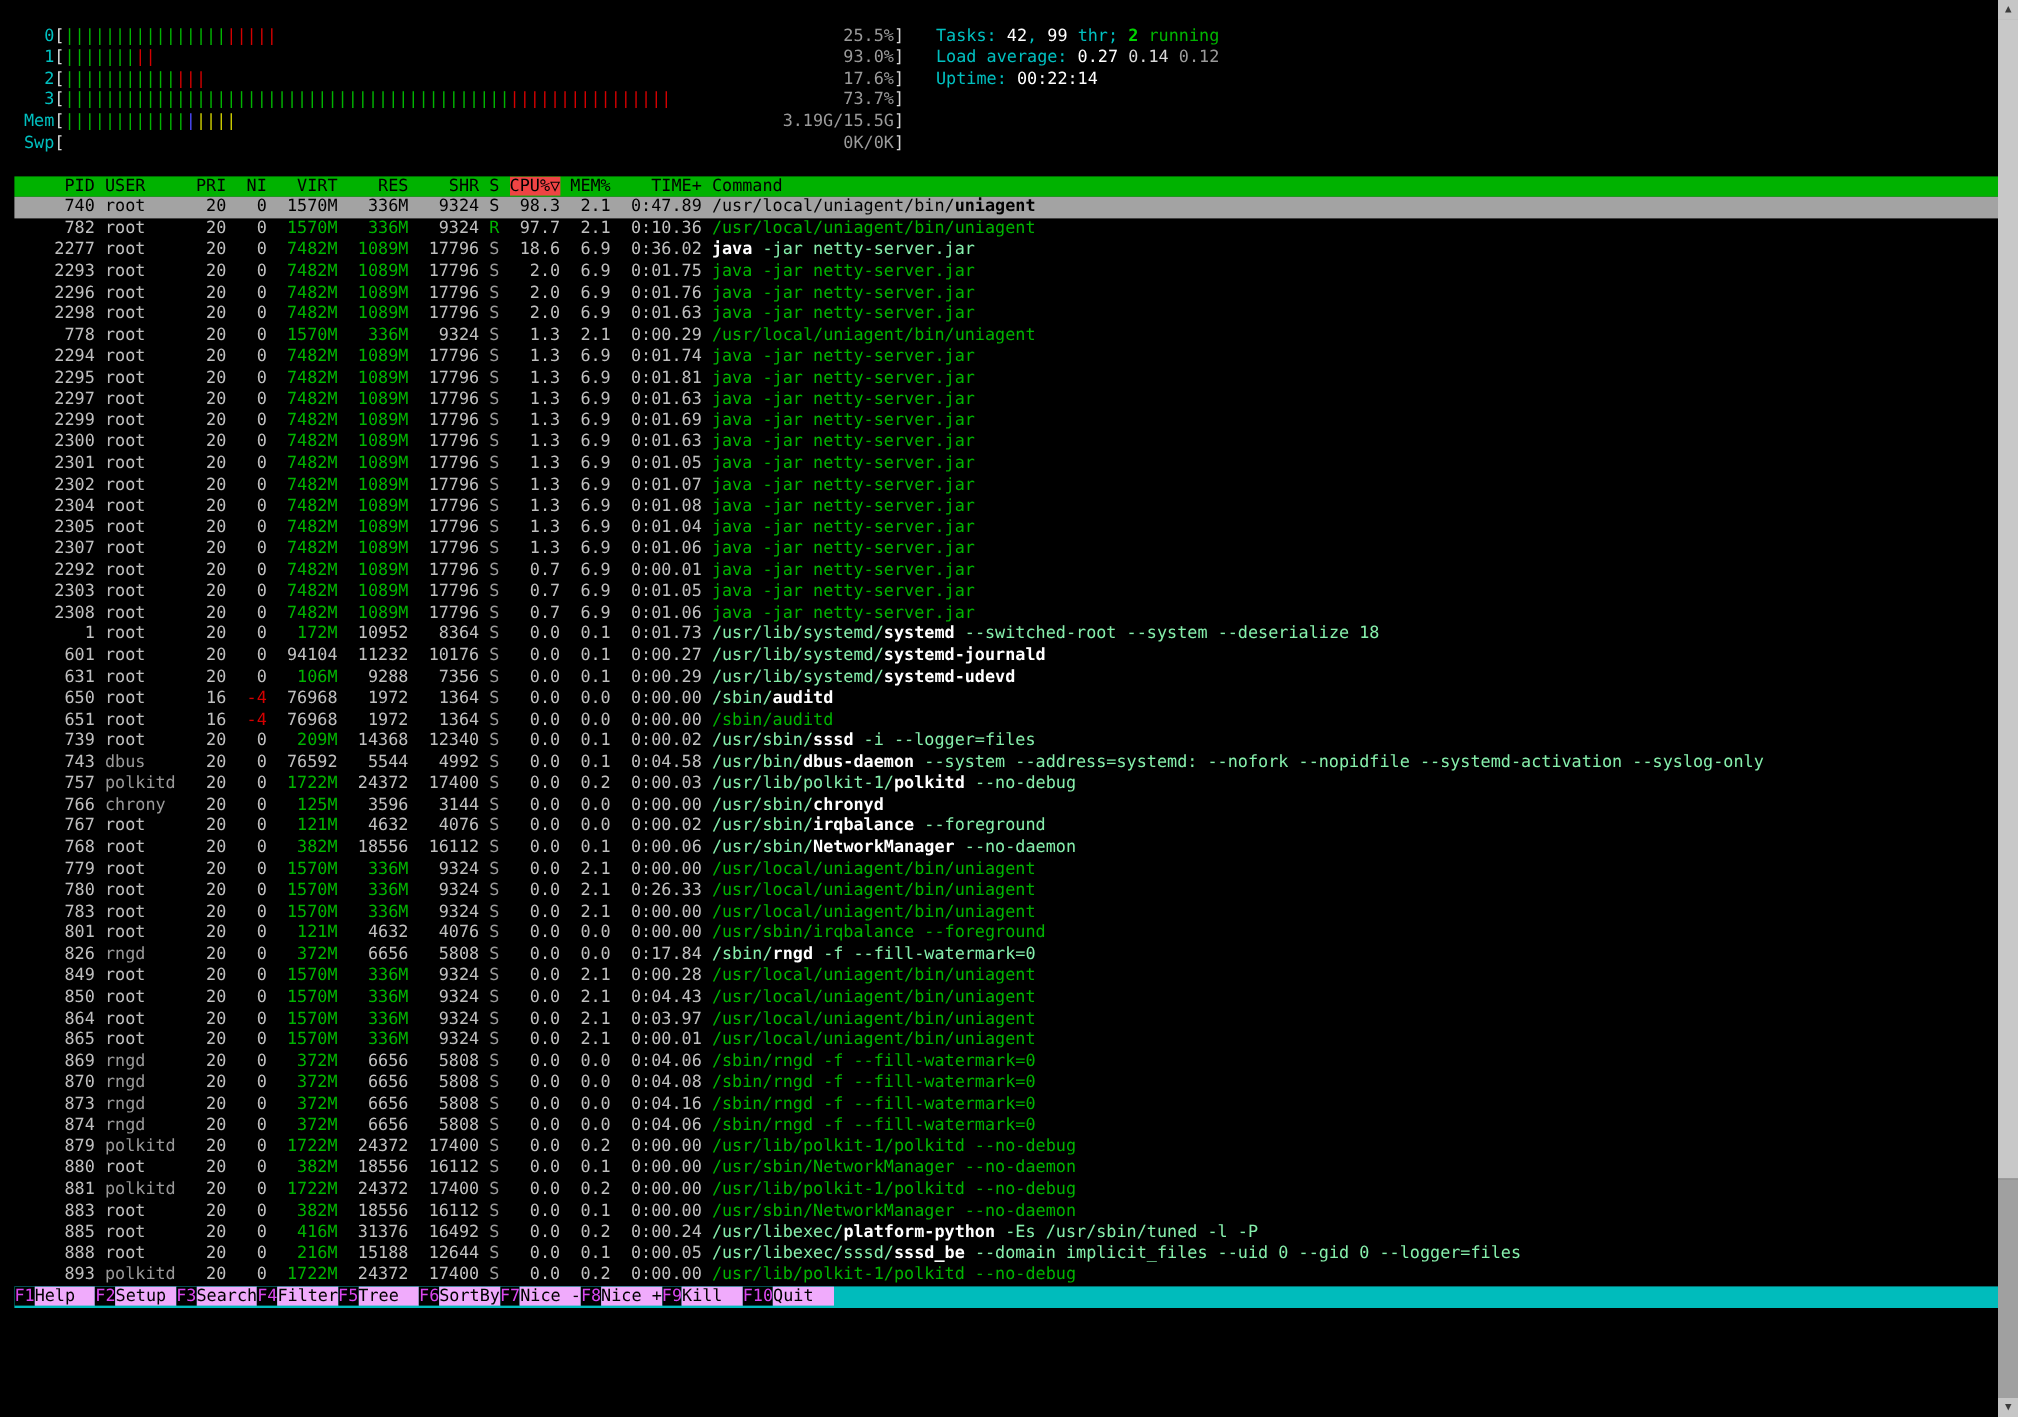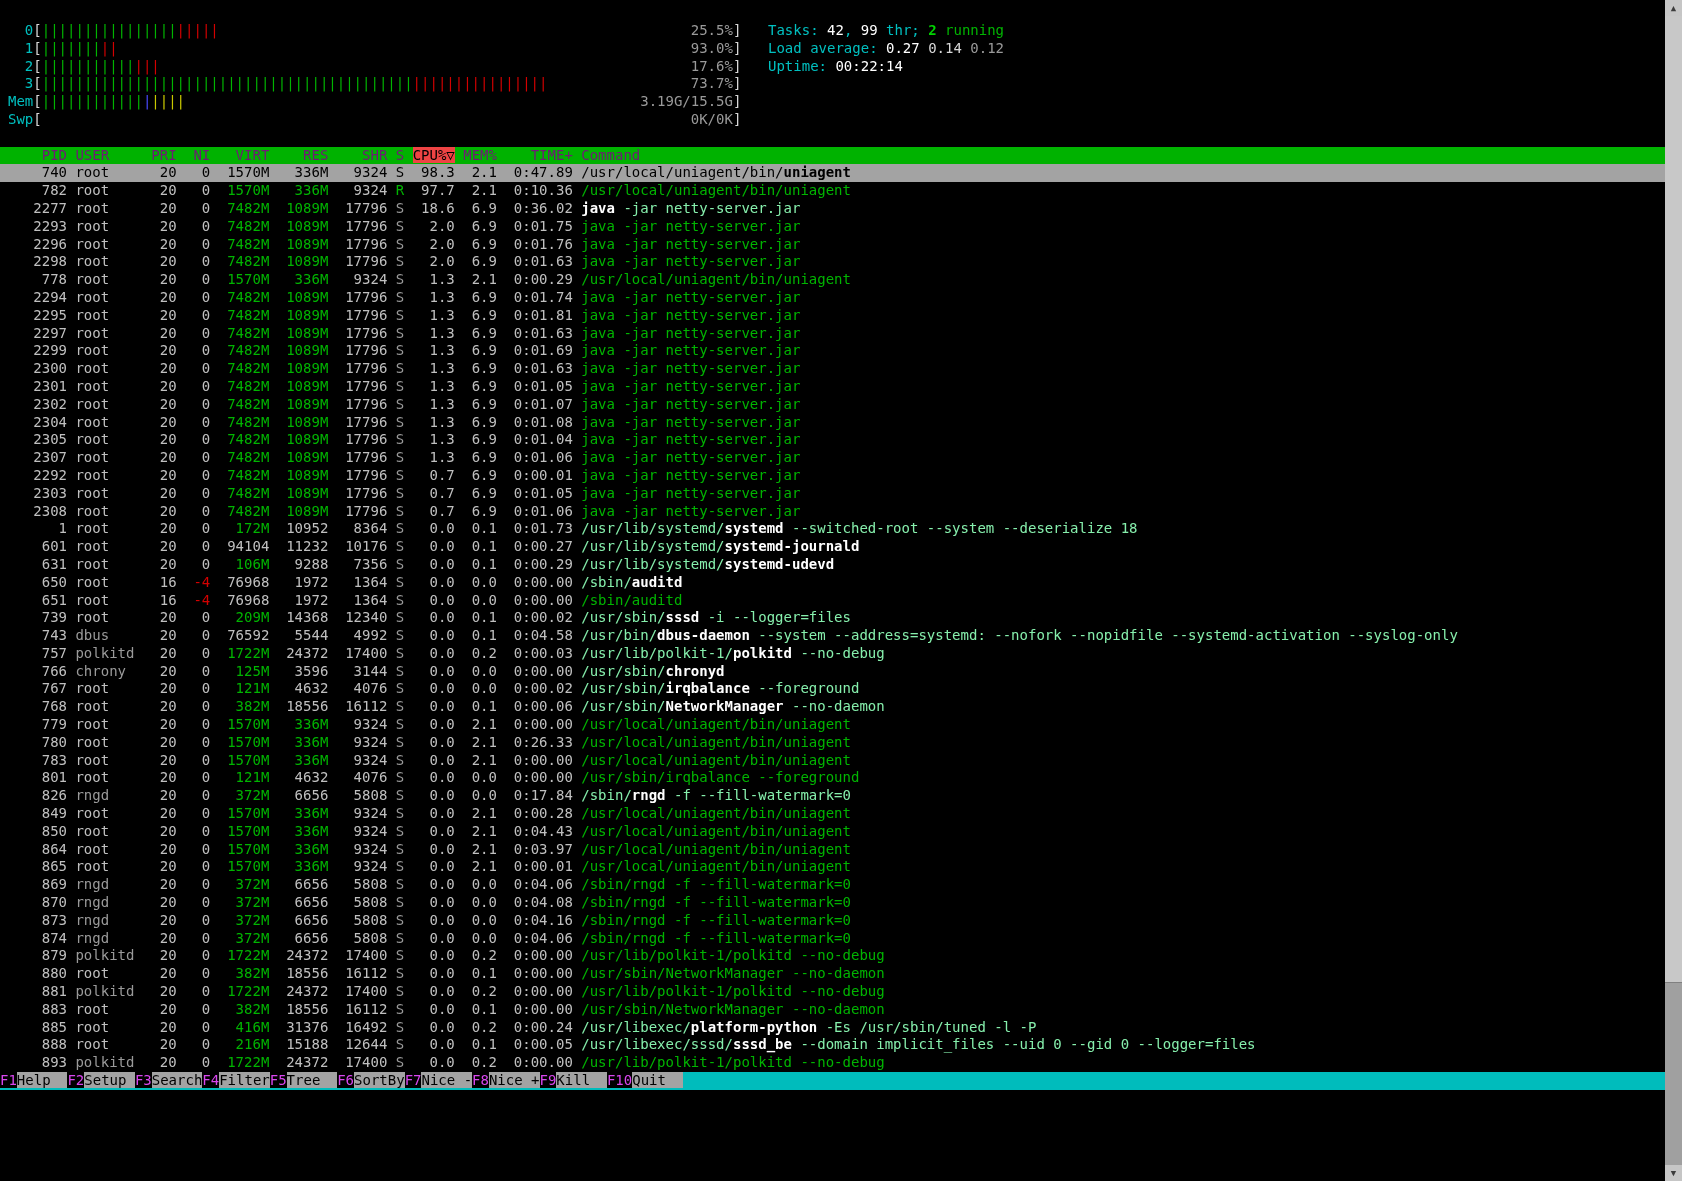--- a/index.html
+++ b/index.html
@@ -1,33 +1,33 @@
 <!DOCTYPE html>
 <html><head>
 <meta charset="utf-8">
 <style>
   html,body{margin:0;padding:0}
   body{
     width:1682px;height:1181px;position:relative;overflow:hidden;background:#000;
     font-family:"DejaVu Sans Mono","Liberation Mono",monospace;
     font-size:14px;line-height:17.8px;color:#c0c0c0;
   }
-  .terminal{position:absolute;left:0;top:0;width:1665px;height:1181px;background:#000}
+  .terminal{position:absolute;left:12px;top:0;width:1665px;height:1181px;background:#000}
   .line{height:17.8px;white-space:pre;padding-left:8px;overflow:hidden}
   .header-area{position:relative;padding-top:22px}
   .status-block{position:absolute;left:768px;top:22px}
   .status-block .line{padding-left:0}
   .table-header{background:#00b200}
-  .table-header span{color:#701a75}
+  .table-header span{color:#000000}
   .table-header .hdr-sort{background:#ef4444;color:#000}
   .row.selected{background:#a3a3a3}
   .row.selected span{color:#000 !important}
   .fkey-bar{background:#00bcbc;padding-left:0}
   .fkey-key{background:#000;color:#d946ef}
-  .fkey-label{background:#a3a3a3;color:#000}
+  .fkey-label{background:#f0abfc;color:#000}
   .c-cyan{color:#00c0c0}
   .c-bwhite{color:#ffffff;font-weight:normal}
   .c-white{color:#d8d8d8}
   .c-green{color:#00b400}
   .c-bgreen{color:#00d400;font-weight:bold}
   .c-dim{color:#9a9a9a}
   .c-red{color:#d40000}
   .c-blue{color:#4a4aff}
   .c-yellow{color:#c9c900}
   .c-text{color:#c0c0c0}

